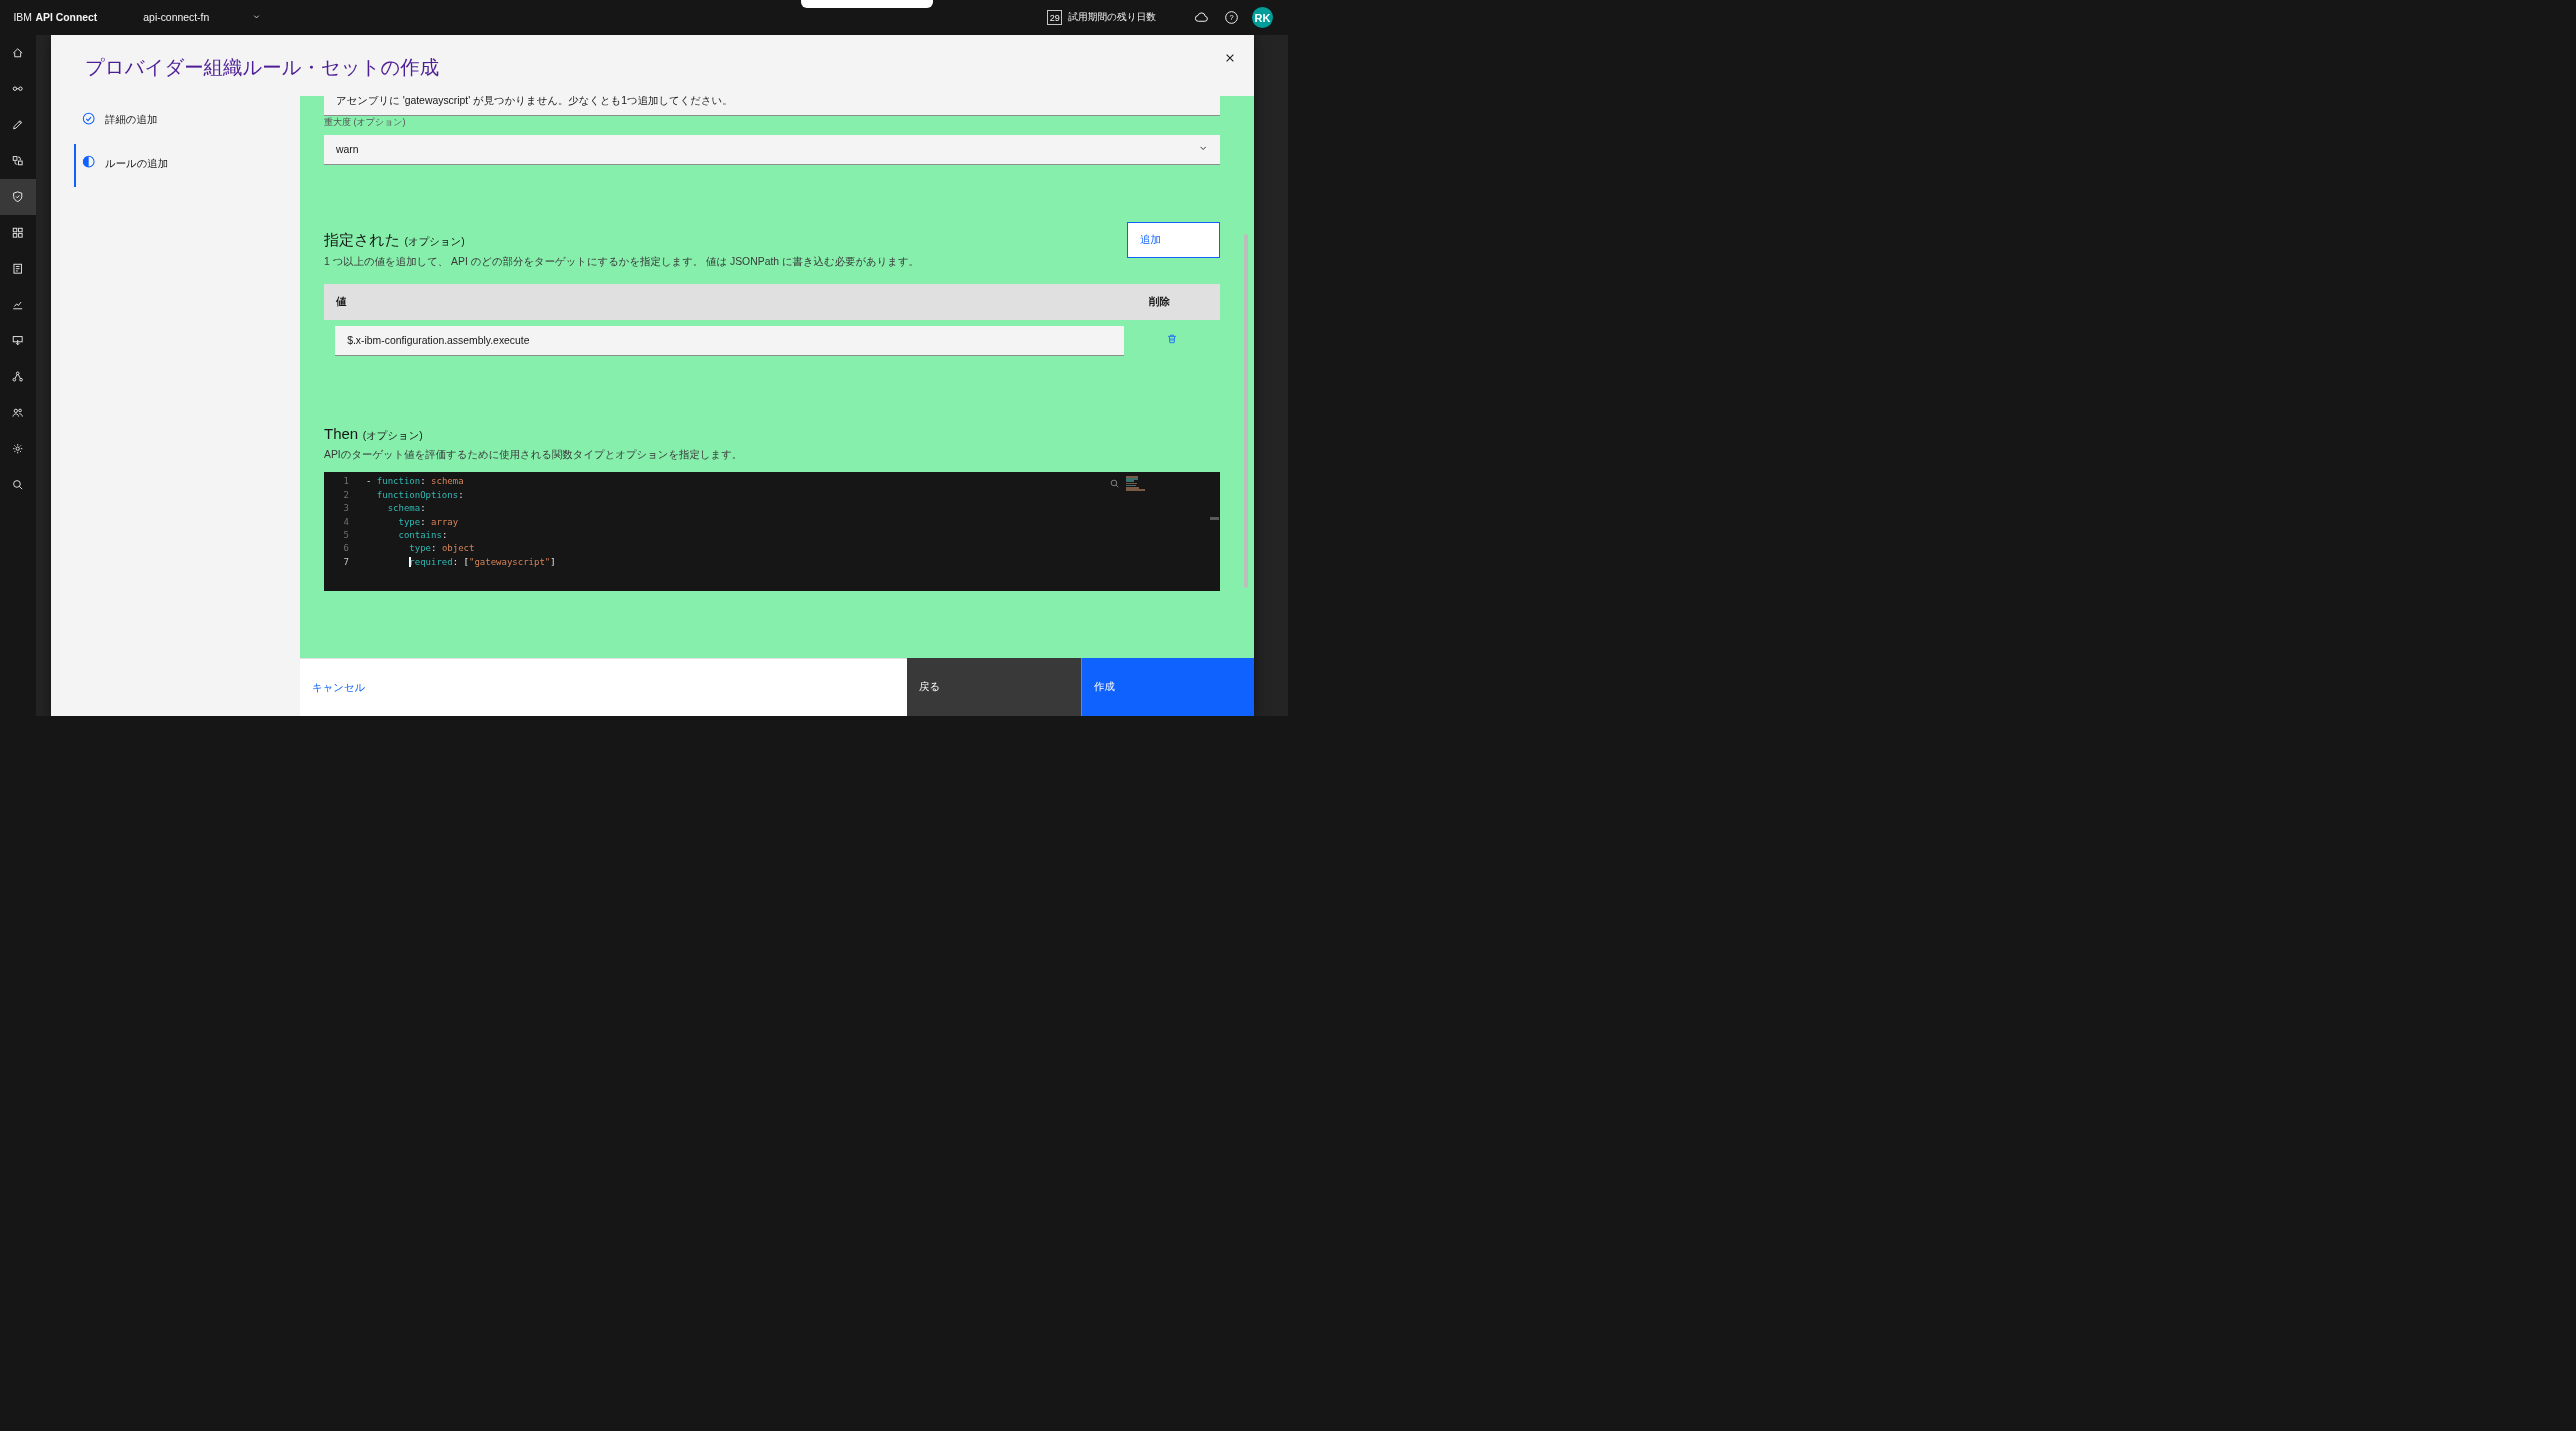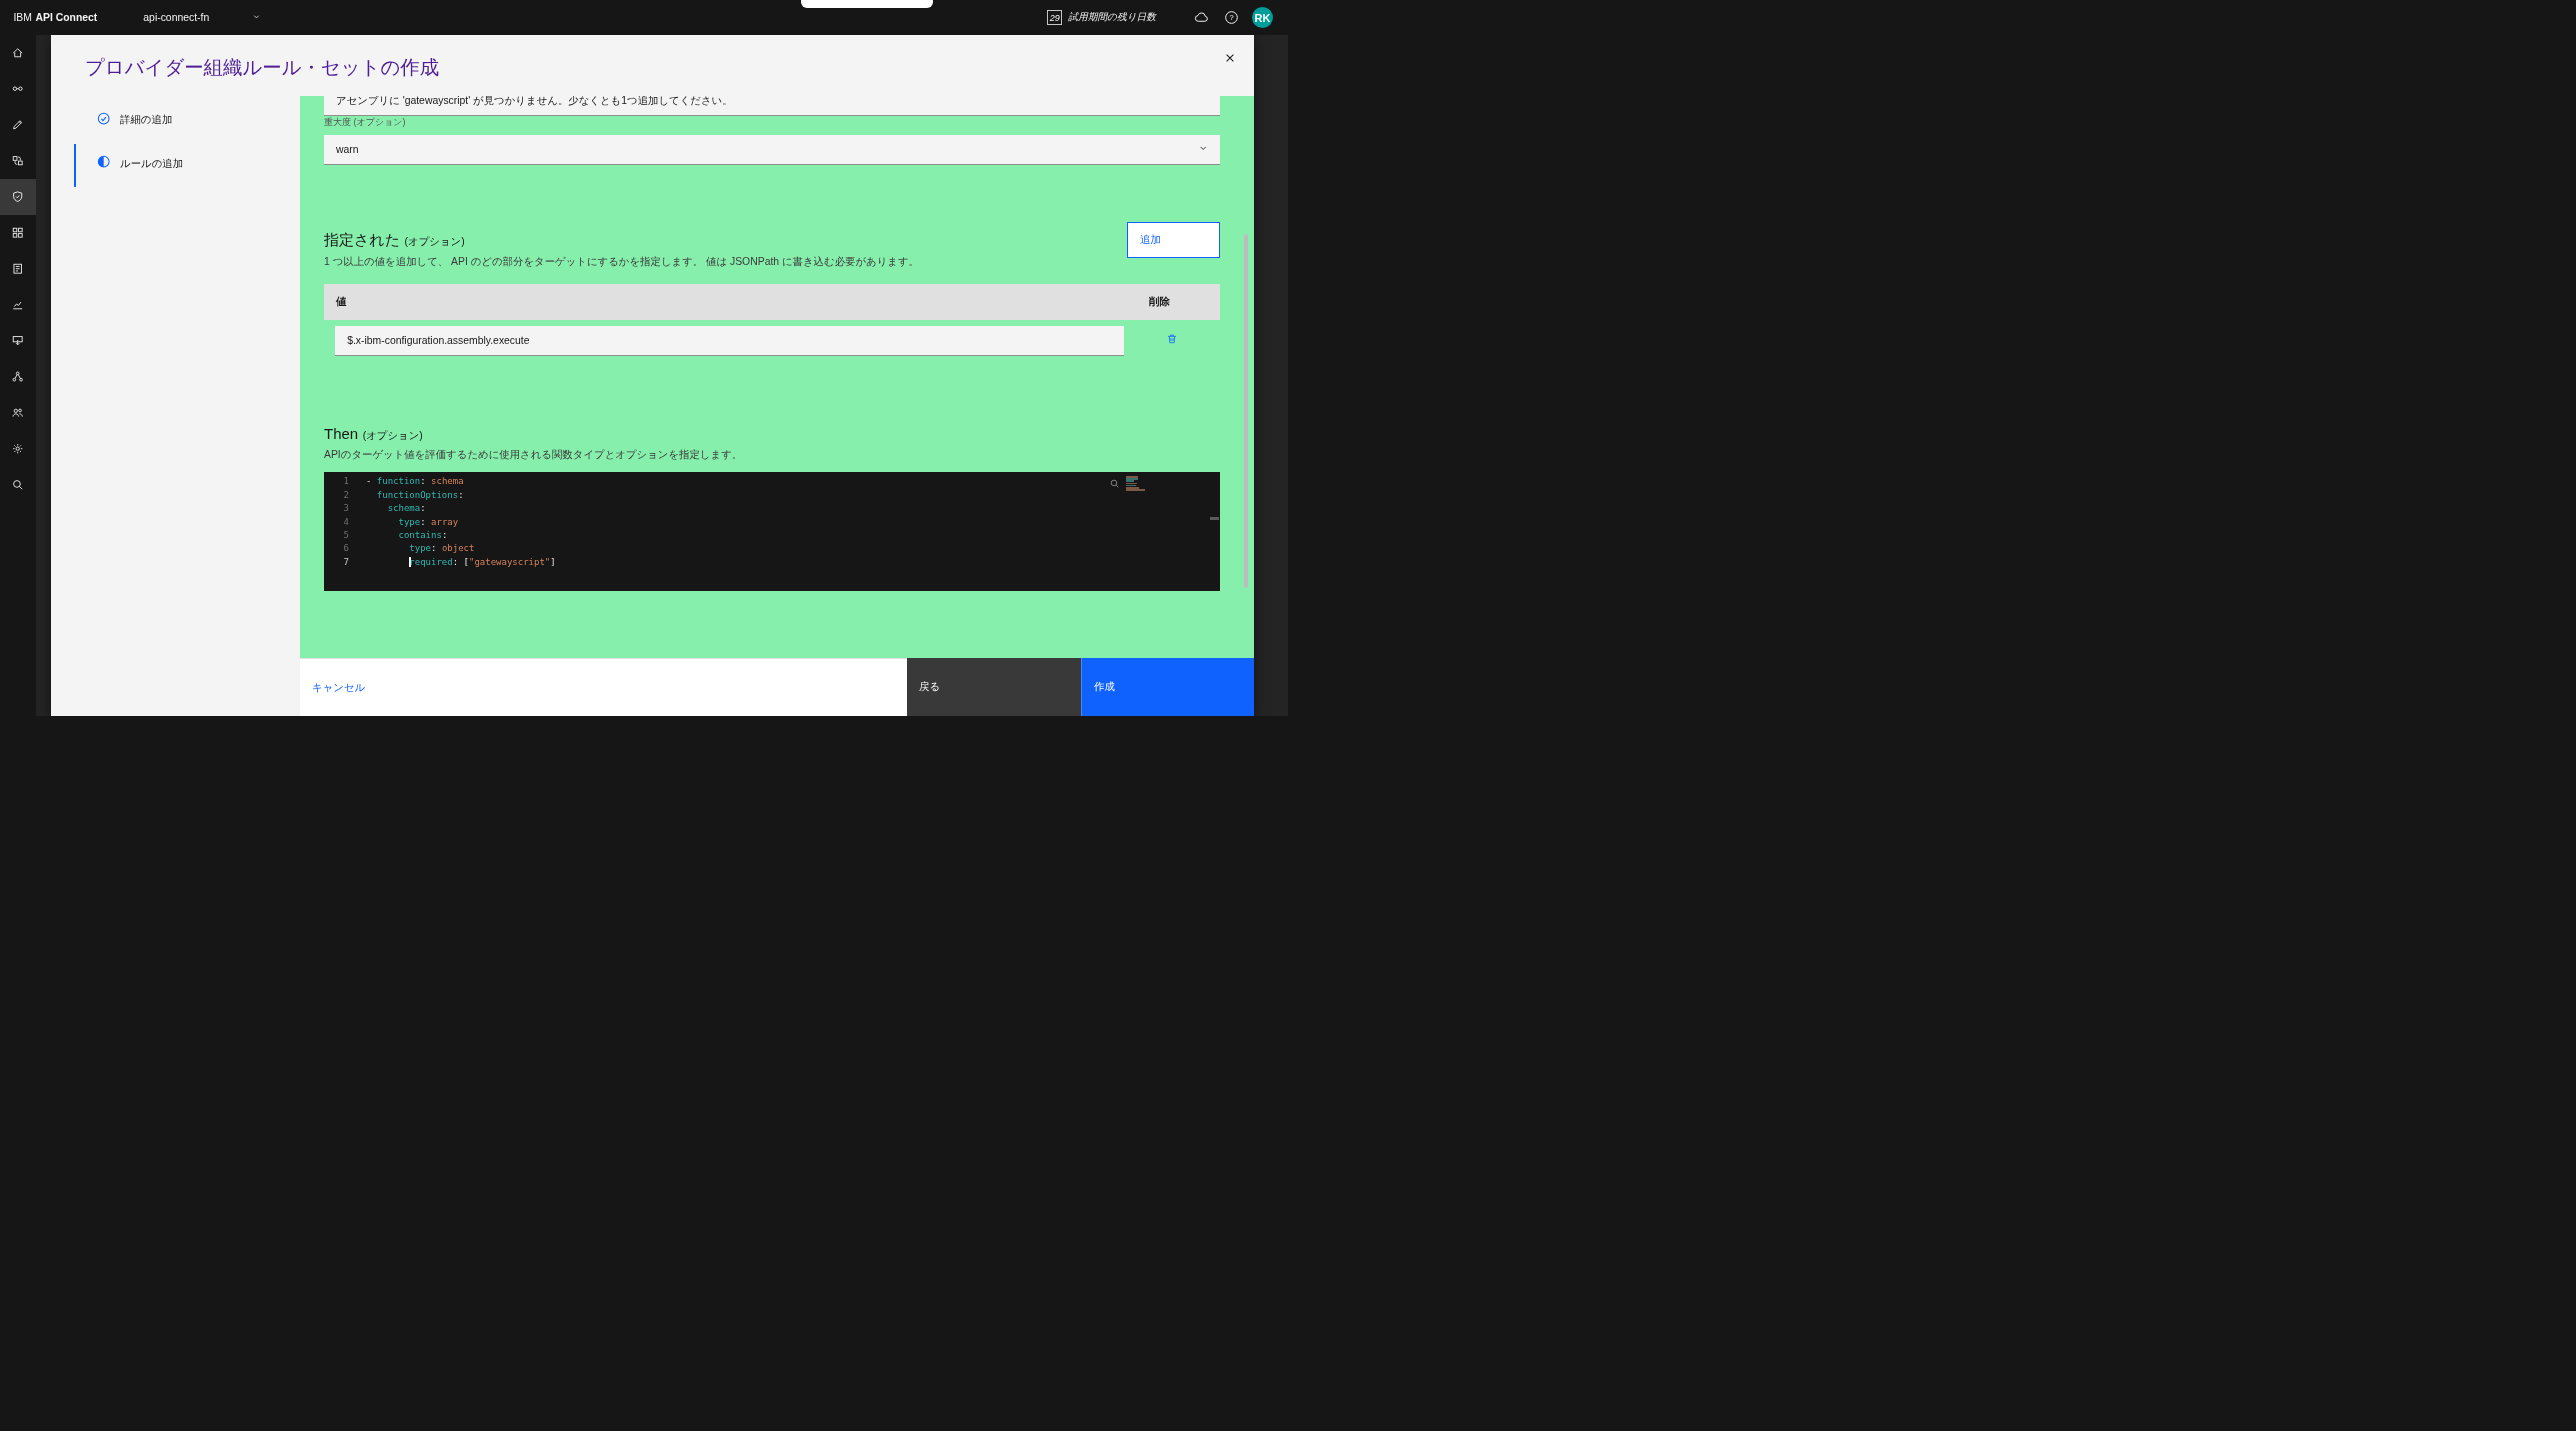--- a/index.html
+++ b/index.html
@@ -7,21 +7,21 @@
   body { font-family:"Liberation Sans", sans-serif; }
   .app { position:relative; width:1288px; height:716px; overflow:hidden; background:#242424; }
 
   
   .top-header { position:absolute; left:0; top:0; width:1288px; height:35px; background:#161616; color:#f4f4f4; display:flex; align-items:center; z-index:30; }
   .brand { padding-left:13.4px; font-size:10.4px; white-space:nowrap; }
   .brand-name { font-weight:600; margin-left:3.7px; }
   .org-selector { margin-left:46px; width:128px; height:40px; background:transparent; border:none; color:#f4f4f4; font-size:10.4px; display:flex; align-items:center; justify-content:space-between; padding:0 10.4px 0 0; cursor:pointer; font-family:inherit; }
   .search-overlay { position:absolute; left:801px; top:0; width:132px; height:7.5px; background:#ffffff; border-radius:0 0 6px 6px; }
   .header-right { position:absolute; right:0; top:0; height:35px; display:flex; align-items:center; padding-right:15px; }
-  .trial { display:flex; align-items:center; margin-right:30px;font-style:italic; }
+  .trial { display:flex; align-items:center; margin-right:30px; }
   .trial-box { display:inline-flex; align-items:center; justify-content:center; min-width:15px; height:15px; border:0.7px solid #c6c6c6; font-size:9px; color:#f4f4f4; padding:0 1.5px; }
   .trial-label { font-size:9.7px; color:#f4f4f4; margin-left:6px; }
   .hicon { width:30px; height:30px; background:transparent; border:none; display:flex; align-items:center; justify-content:center; cursor:pointer; }
   .avatar { width:21px; height:21px; border-radius:50%; border:none; background:#009d9a; color:#ffffff; font-size:11px; font-weight:600; display:flex; align-items:center; justify-content:center; cursor:pointer; margin-left:6px; font-family:inherit; }
 
   
   .sidebar { position:absolute; left:0; top:35px; width:36px; bottom:0; background:#161616; z-index:25; }
   .nav-item { width:36px; height:36px; display:flex; align-items:center; justify-content:center; cursor:pointer; }
   .nav-item.active { background:#393939; }
   .nav-item svg { display:block; }
@@ -31,21 +31,21 @@
   .modal-header { position:relative; height:61px; }
   .modal-title { position:absolute; left:34px; top:19.4px; font-size:19.4px; font-weight:400; color:#4c1d95; }
   .modal-close { position:absolute; right:9px; top:7.5px; width:31px; height:31px; border:none; background:transparent; cursor:pointer; display:flex; align-items:center; justify-content:center; }
   .edge-bar { position:absolute; left:0; top:123px; width:2.2px; height:49px; background:var(--accent,#0f62fe); }
 
   .modal-body { position:absolute; top:61px; left:0; right:0; bottom:58px; display:flex; }
 
   
   .stepper-col { width:249px; background:#f4f4f4; position:relative; padding-top:6px; flex:none; }
   .step-line { position:absolute; left:23px; top:48px; width:1.5px; height:43px; background:var(--accent,#0f62fe); }
-  .step { display:flex; align-items:center; height:36px; padding-left:46px; cursor:pointer; }
+  .step { display:flex; align-items:center; height:36px; padding-left:31px; cursor:pointer; }
   .step + .step { margin-top:7.5px; }
   .step-label { font-size:10.4px; color:#161616; margin-left:9.7px; }
 
   
   .content-col { flex:1; background:#86efac; position:relative; overflow:hidden; padding:0 34px 0 24px; }
   .clipped-field { margin-top:-10.4px; height:30px; background:#f4f4f4; border-bottom:0.7px solid #8d8d8d; line-height:30px; padding:0 12px; font-size:10.4px; color:#161616; overflow:hidden; white-space:nowrap; }
   .form-label { font-size:9px; color:#525252; }
   .dropdown { margin-top:6px; height:30px; background:#f4f4f4; border-bottom:0.7px solid #8d8d8d; display:flex; align-items:center; justify-content:space-between; padding:0 12px; cursor:pointer; }
   .dropdown-value { font-size:10.4px; color:#161616; }
 

